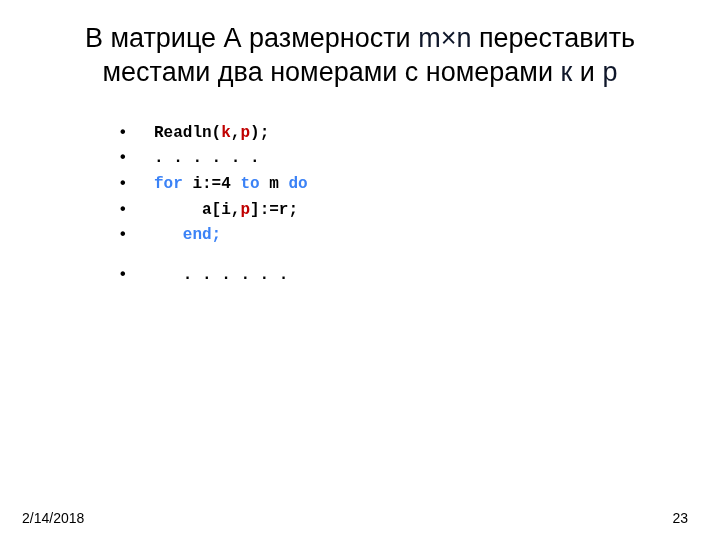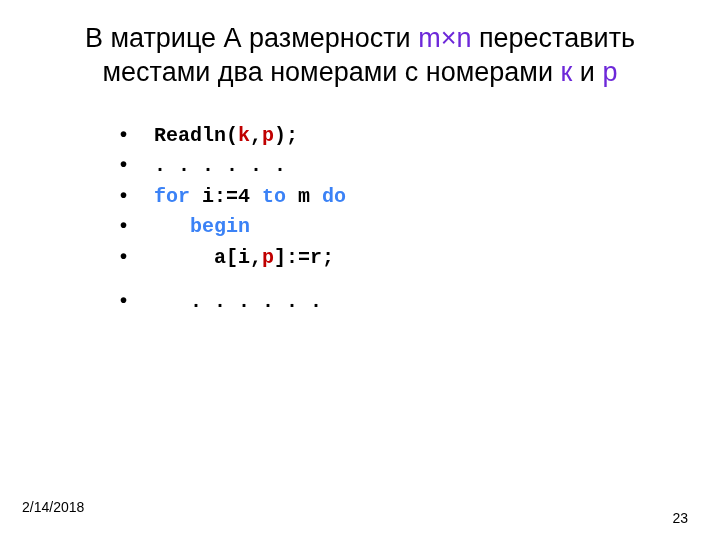--- a/index.html
+++ b/index.html
@@ -18,44 +18,44 @@
     height: 540px;
     position: relative;
     box-sizing: border-box;
   }
   .title {
     text-align: center;
     padding: 22px 50px 0 50px;
     font-size: 27px;
     line-height: 1.25;
   }
-  .red { color: #6d28d9; }
+  .red { color: #0f172a; }
   .code-list {
     margin: 30px 0 0 120px;
     font-family: "Courier New", Courier, monospace;
-    font-size: 20px;
+    font-size: 16px;
     font-weight: bold;
     line-height: 1.48;
   }
   .code-list .row {
     white-space: pre;
   }
   .bullet {
     font-family: Arial, sans-serif;
     display: inline-block;
     width: 34px;
     text-align: left;
   }
   
   .code-red { color: #c00000; font-weight: bold; }
   .kw { color: #3b82f6; font-weight: bold; }
   .footer-date {
     position: absolute;
     left: 22px;
-    bottom: 25px;
+    bottom: 14px;
     font-size: 14px;
     color: #000;
   }
   .footer-page {
     position: absolute;
     right: 32px;
     bottom: 14px;
     font-size: 14px;
     color: #000;
   }
@@ -66,20 +66,20 @@
 <div class="slide">
 
   <div class="title">
     <span>В матрице А размерности </span><span class="red">m×n</span><span> переставить местами два номерами с номерами </span><span class="red">к</span><span> и </span><span class="red">р</span>
   </div>
 
   <div class="code-list">
     <div class="row"><span class="bullet">•</span><span>Readln(</span><span class="code-red">k</span><span>,</span><span class="code-red">p</span><span>);</span></div>
     <div class="row"><span class="bullet">•</span><span>. . . . . .</span></div>
     <div class="row"><span class="bullet">•</span><span class="kw">for</span><span> i:=4 </span><span class="kw">to</span><span> m </span><span class="kw">do</span></div>
-    <div class="row"><span class="bullet">•</span><span class="kw">   begin</span></div>
     <div class="row"><span class="bullet">•</span><span>     a[i,</span><span class="code-red">p</span><span>]:=r;</span></div>
+    <div class="row"><span class="bullet">•</span><span class="kw">   end;</span></div>
     <div class="row" style="margin-top:14px"><span class="bullet">•</span><span>   . . . . . .</span></div>
   </div>
 
   <div class="footer-date">2/14/2018</div>
   <div class="footer-page">23</div>
 </div>
 
 </body></html>

